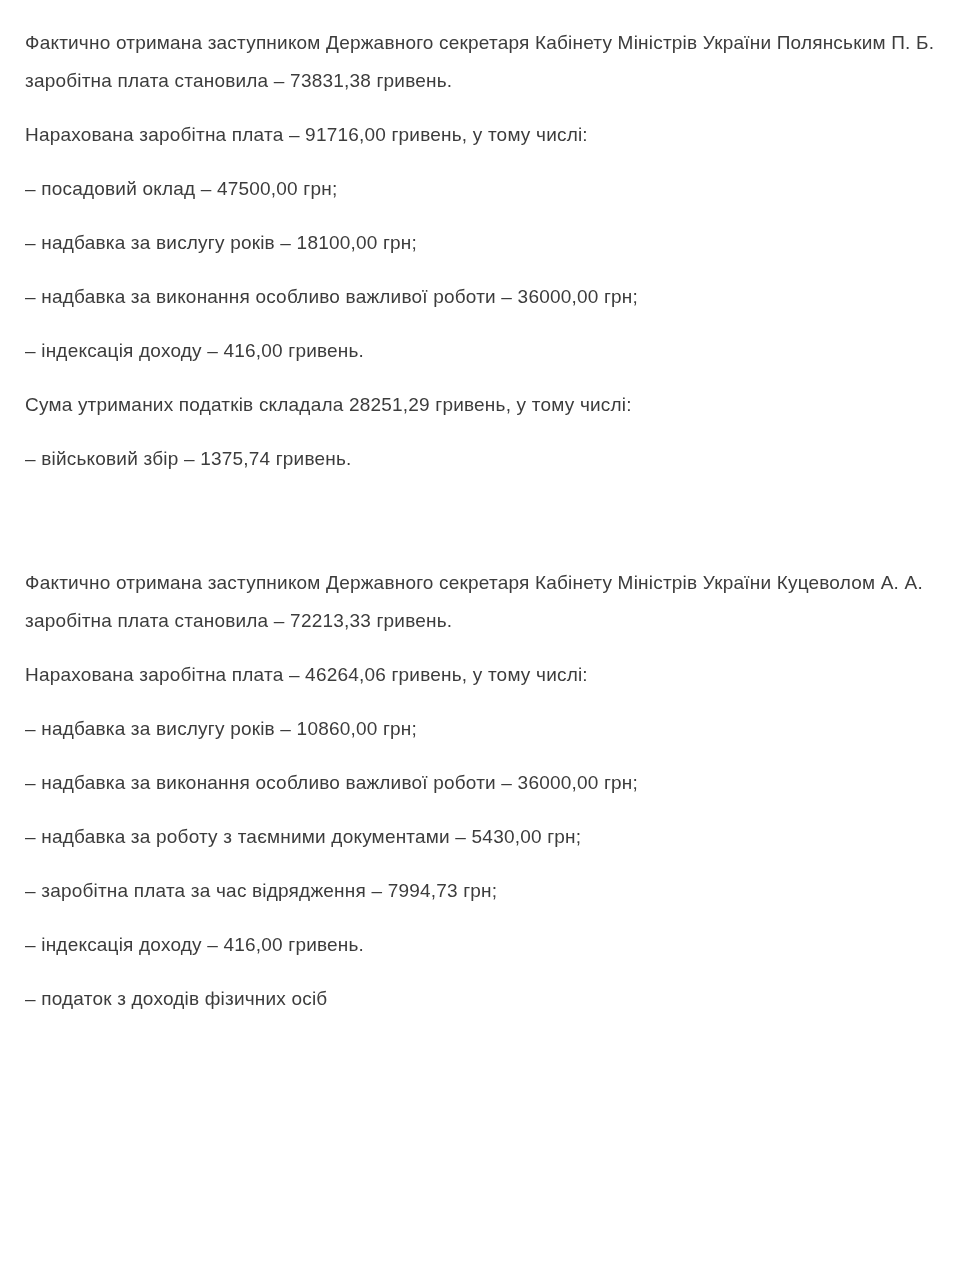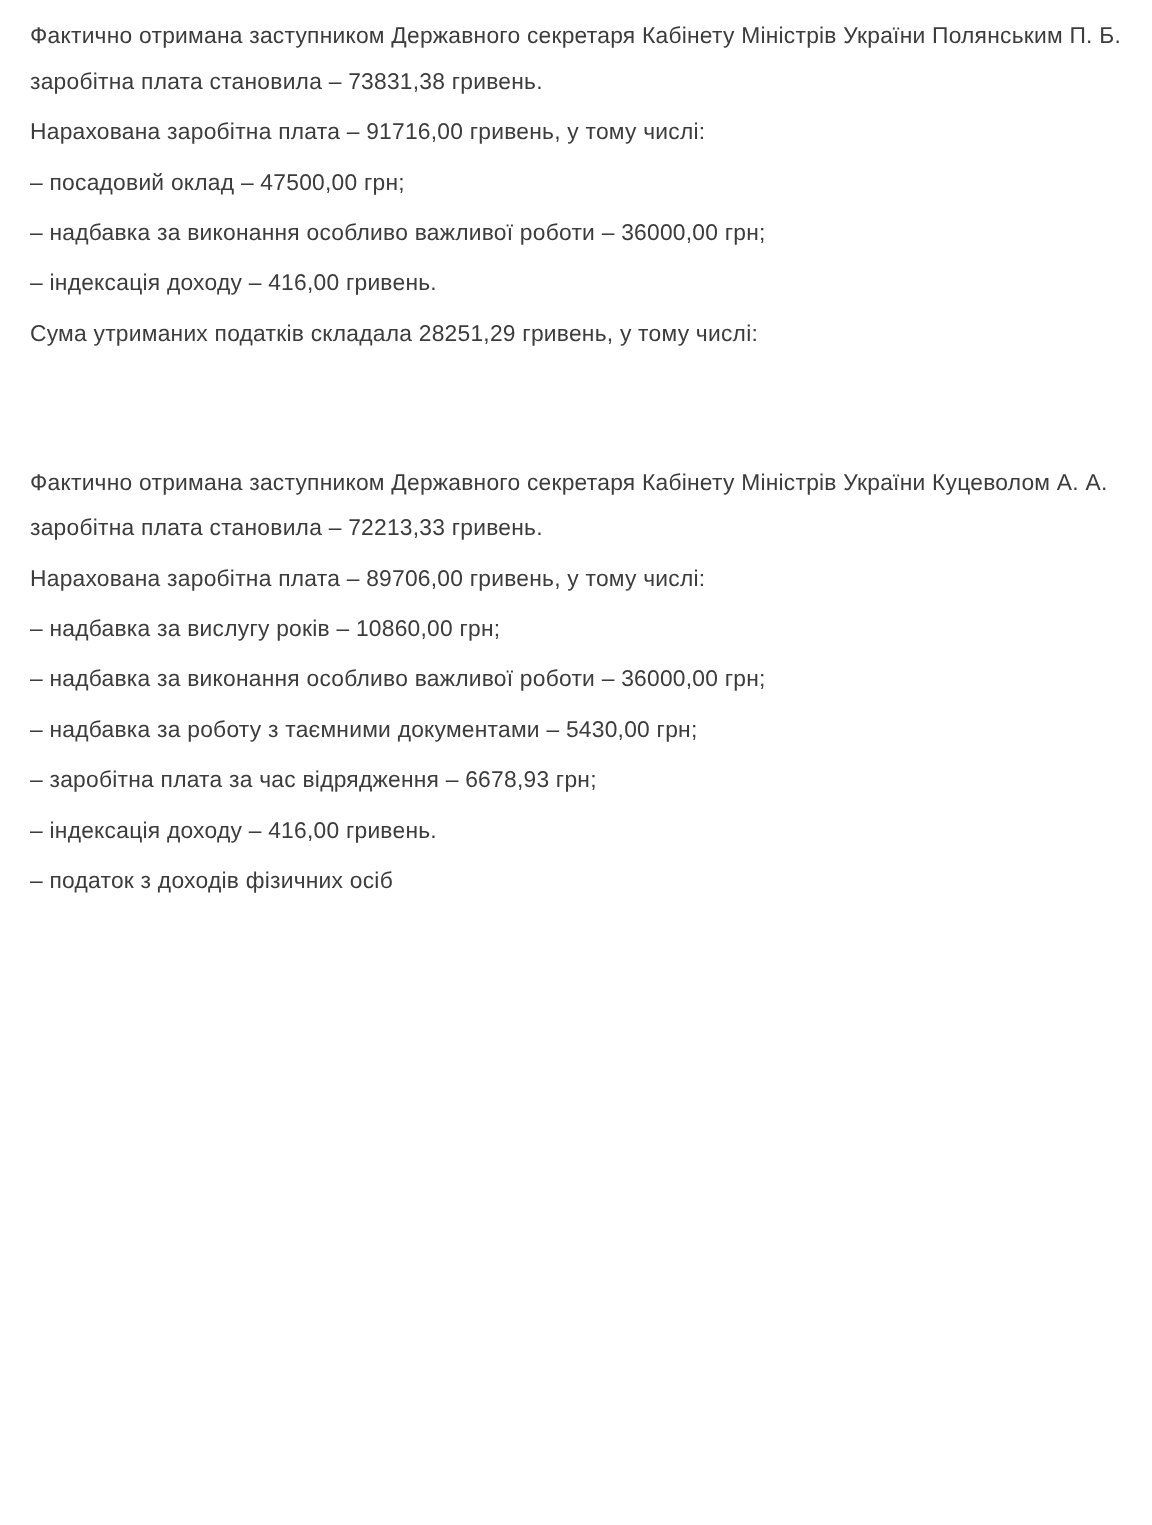--- a/index.html
+++ b/index.html
@@ -15,44 +15,46 @@
     color: #3c3c3c;
   }
   .doc {
     padding: 8px 25px 0 25px;
     font-size: 19px;
     line-height: 38px;
     letter-spacing: 0.2px;
     font-weight: 400;
   }
   .doc p {
-    margin: 4px 0;
+    margin: 16px 0;
   }
   .section-2 {
     margin-top: 86px;
   }
 </style>
 </head>
 <body>
 
 <div class="doc">
 
   <div class="section-1">
     <p>Фактично отримана заступником Державного секретаря Кабінету Міністрів України Полянським П. Б. заробітна плата становила – 73831,38 гривень.</p>
     <p>Нарахована заробітна плата – 91716,00 гривень, у тому числі:</p>
     <p>– посадовий оклад – 47500,00 грн;</p>
+    <p>– надбавка за вислугу років – 18100,00 грн;</p>
     <p>– надбавка за виконання особливо важливої роботи – 36000,00 грн;</p>
     <p>– індексація доходу – 416,00 гривень.</p>
     <p>Сума утриманих податків складала 28251,29 гривень, у тому числі:</p>
+    <p>– військовий збір – 1375,74 гривень.</p>
   </div>
 
   <div class="section-2">
     <p>Фактично отримана заступником Державного секретаря Кабінету Міністрів України Куцеволом А. А. заробітна плата становила – 72213,33 гривень.</p>
-    <p>Нарахована заробітна плата – 89706,00 гривень, у тому числі:</p>
+    <p>Нарахована заробітна плата – 46264,06 гривень, у тому числі:</p>
     <p>– надбавка за вислугу років – 10860,00 грн;</p>
     <p>– надбавка за виконання особливо важливої роботи – 36000,00 грн;</p>
     <p>– надбавка за роботу з таємними документами – 5430,00 грн;</p>
-    <p>– заробітна плата за час відрядження – 6678,93 грн;</p>
+    <p>– заробітна плата за час відрядження – 7994,73 грн;</p>
     <p>– індексація доходу – 416,00 гривень.</p>
     <p>– податок з доходів фізичних осіб</p>
   </div>
 
 </div>
 
 </body></html>

